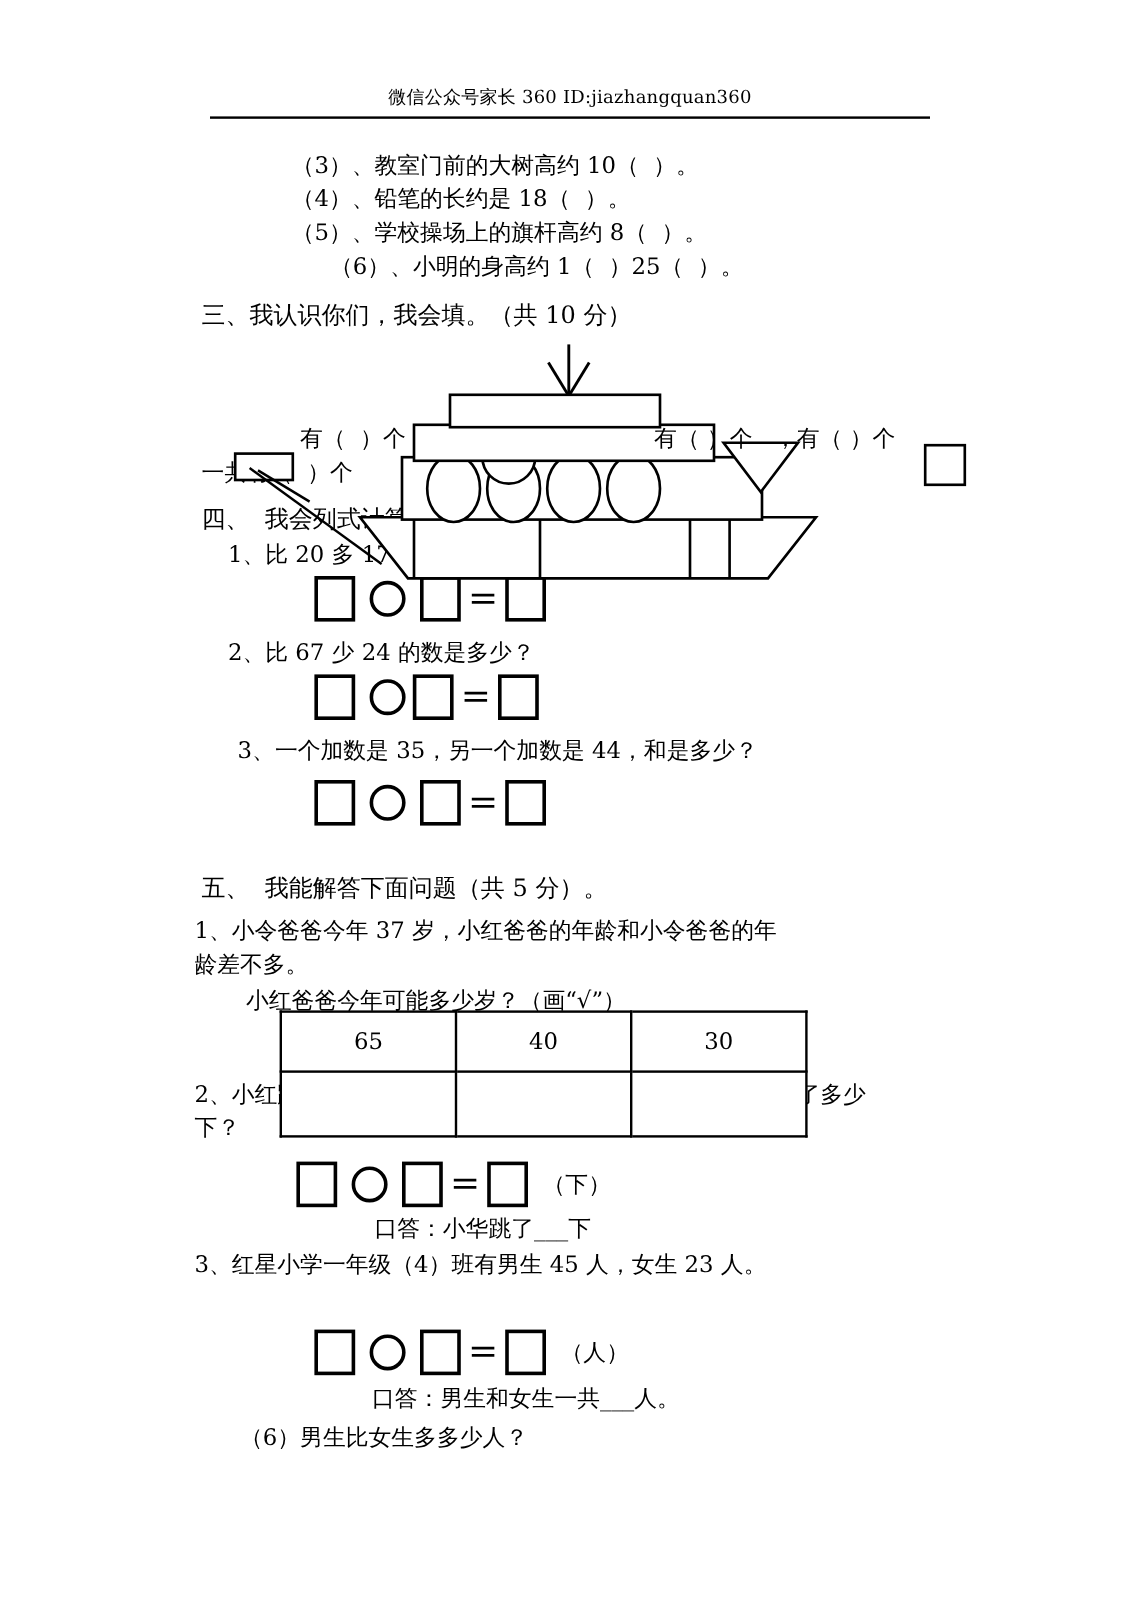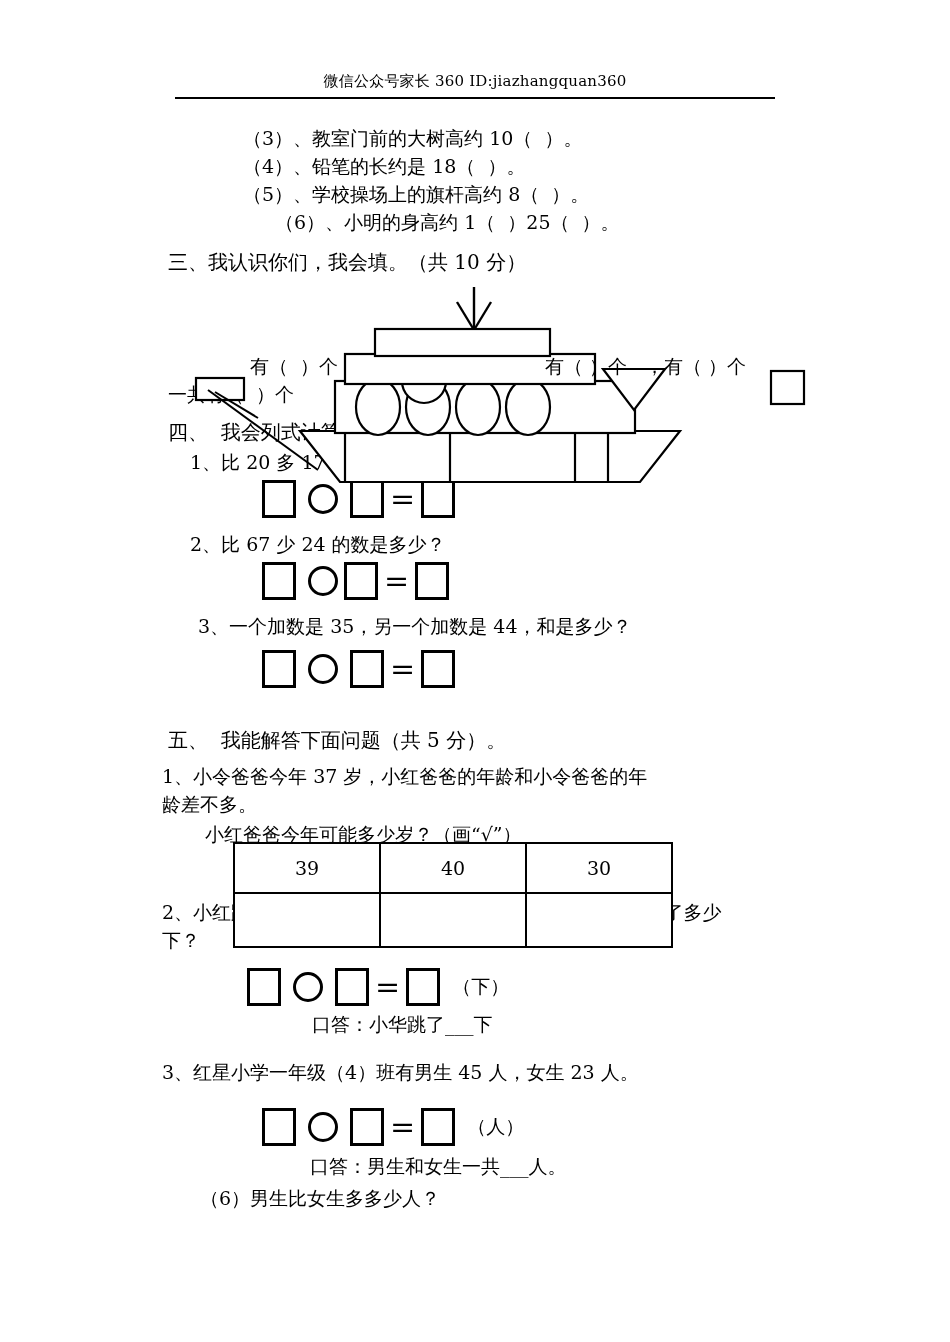--- a/index.html
+++ b/index.html
@@ -171,21 +171,21 @@
   <div class="line" style="left:162px; top:762px;">1、小令爸爸今年 37 岁，小红爸爸的年龄和小令爸爸的年</div>
   <div class="line" style="left:162px; top:790px;">龄差不多。</div>
   <div class="line" style="left:205px; top:820px;">小红爸爸今年可能多少岁？（画“√”）</div>
 
   <div class="line" style="left:162px; top:898px; z-index:1;">2、小红跳绳跳了 48 下，小华比小红多跳了 15 下，小华跳了多少</div>
   <div class="line" style="left:162px; top:926px; z-index:1;">下？</div>
 
   <table class="ansTable" style="left:233px; top:842px; z-index:4;">
     <tbody>
         <tr>
-      <td>39</td>
+      <td>65</td>
       <td>40</td>
       <td>30</td>
     </tr>
     <tr>
       <td class="blank"></td>
       <td class="blank"></td>
       <td class="blank"></td>
     </tr>
   </tbody>
     </table>
@@ -198,21 +198,21 @@
     <div class="eqbox"></div>
     <div class="gapT"></div>
     <div class="eqeq">=</div>
     <div class="gapT"></div>
     <div class="eqbox"></div>
     <div class="unit">（下）</div>
   </div>
 
   <div class="line" style="left:312px; top:1010px;">口答：小华跳了___下</div>
 
-  <div class="line" style="left:162px; top:1040px;margin-top:18px;">3、红星小学一年级（4）班有男生 45 人，女生 23 人。</div>
+  <div class="line" style="left:162px; top:1040px;">3、红星小学一年级（4）班有男生 45 人，女生 23 人。</div>
 
   <div class="eqrow" style="left:262px; top:1108px;">
     <div class="eqbox"></div>
     <div class="gapS"></div>
     <div class="eqcirc"></div>
     <div class="gapS"></div>
     <div class="eqbox"></div>
     <div class="gapT"></div>
     <div class="eqeq">=</div>
     <div class="gapT"></div>

